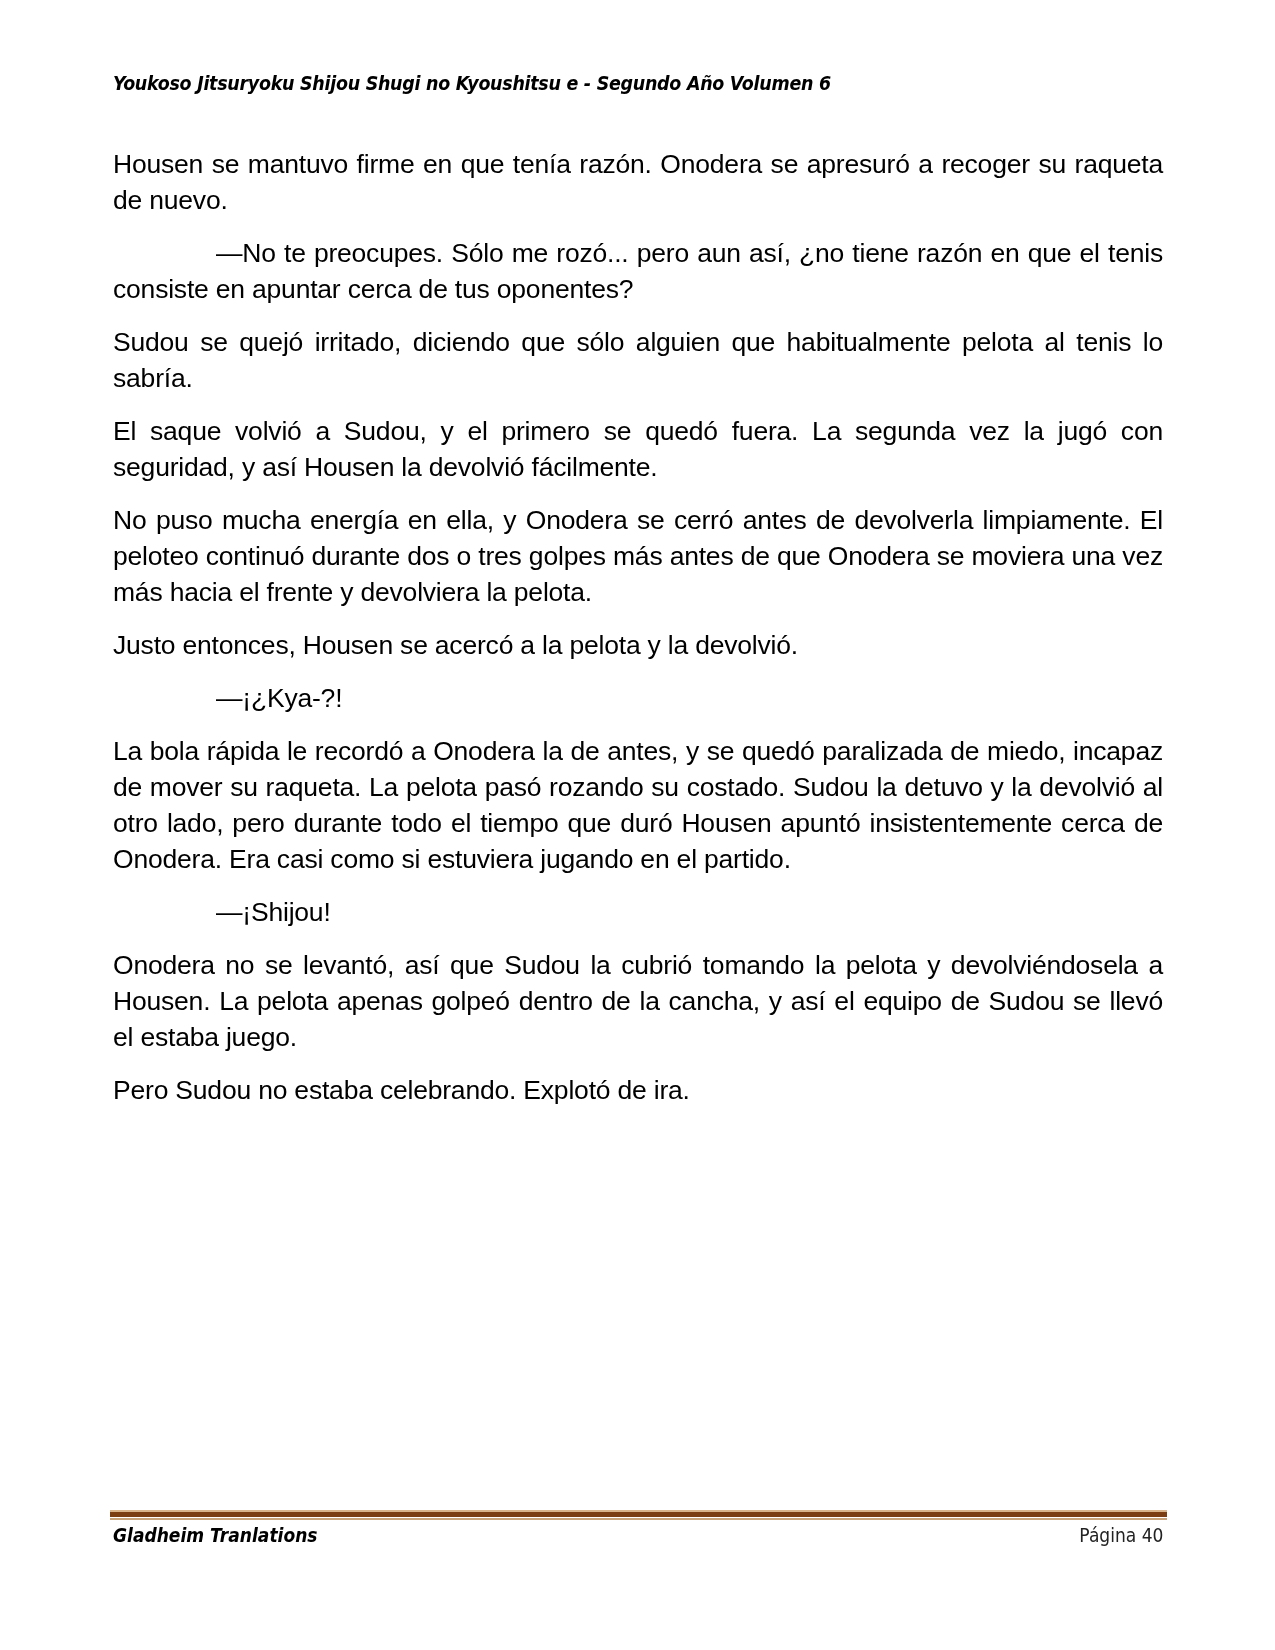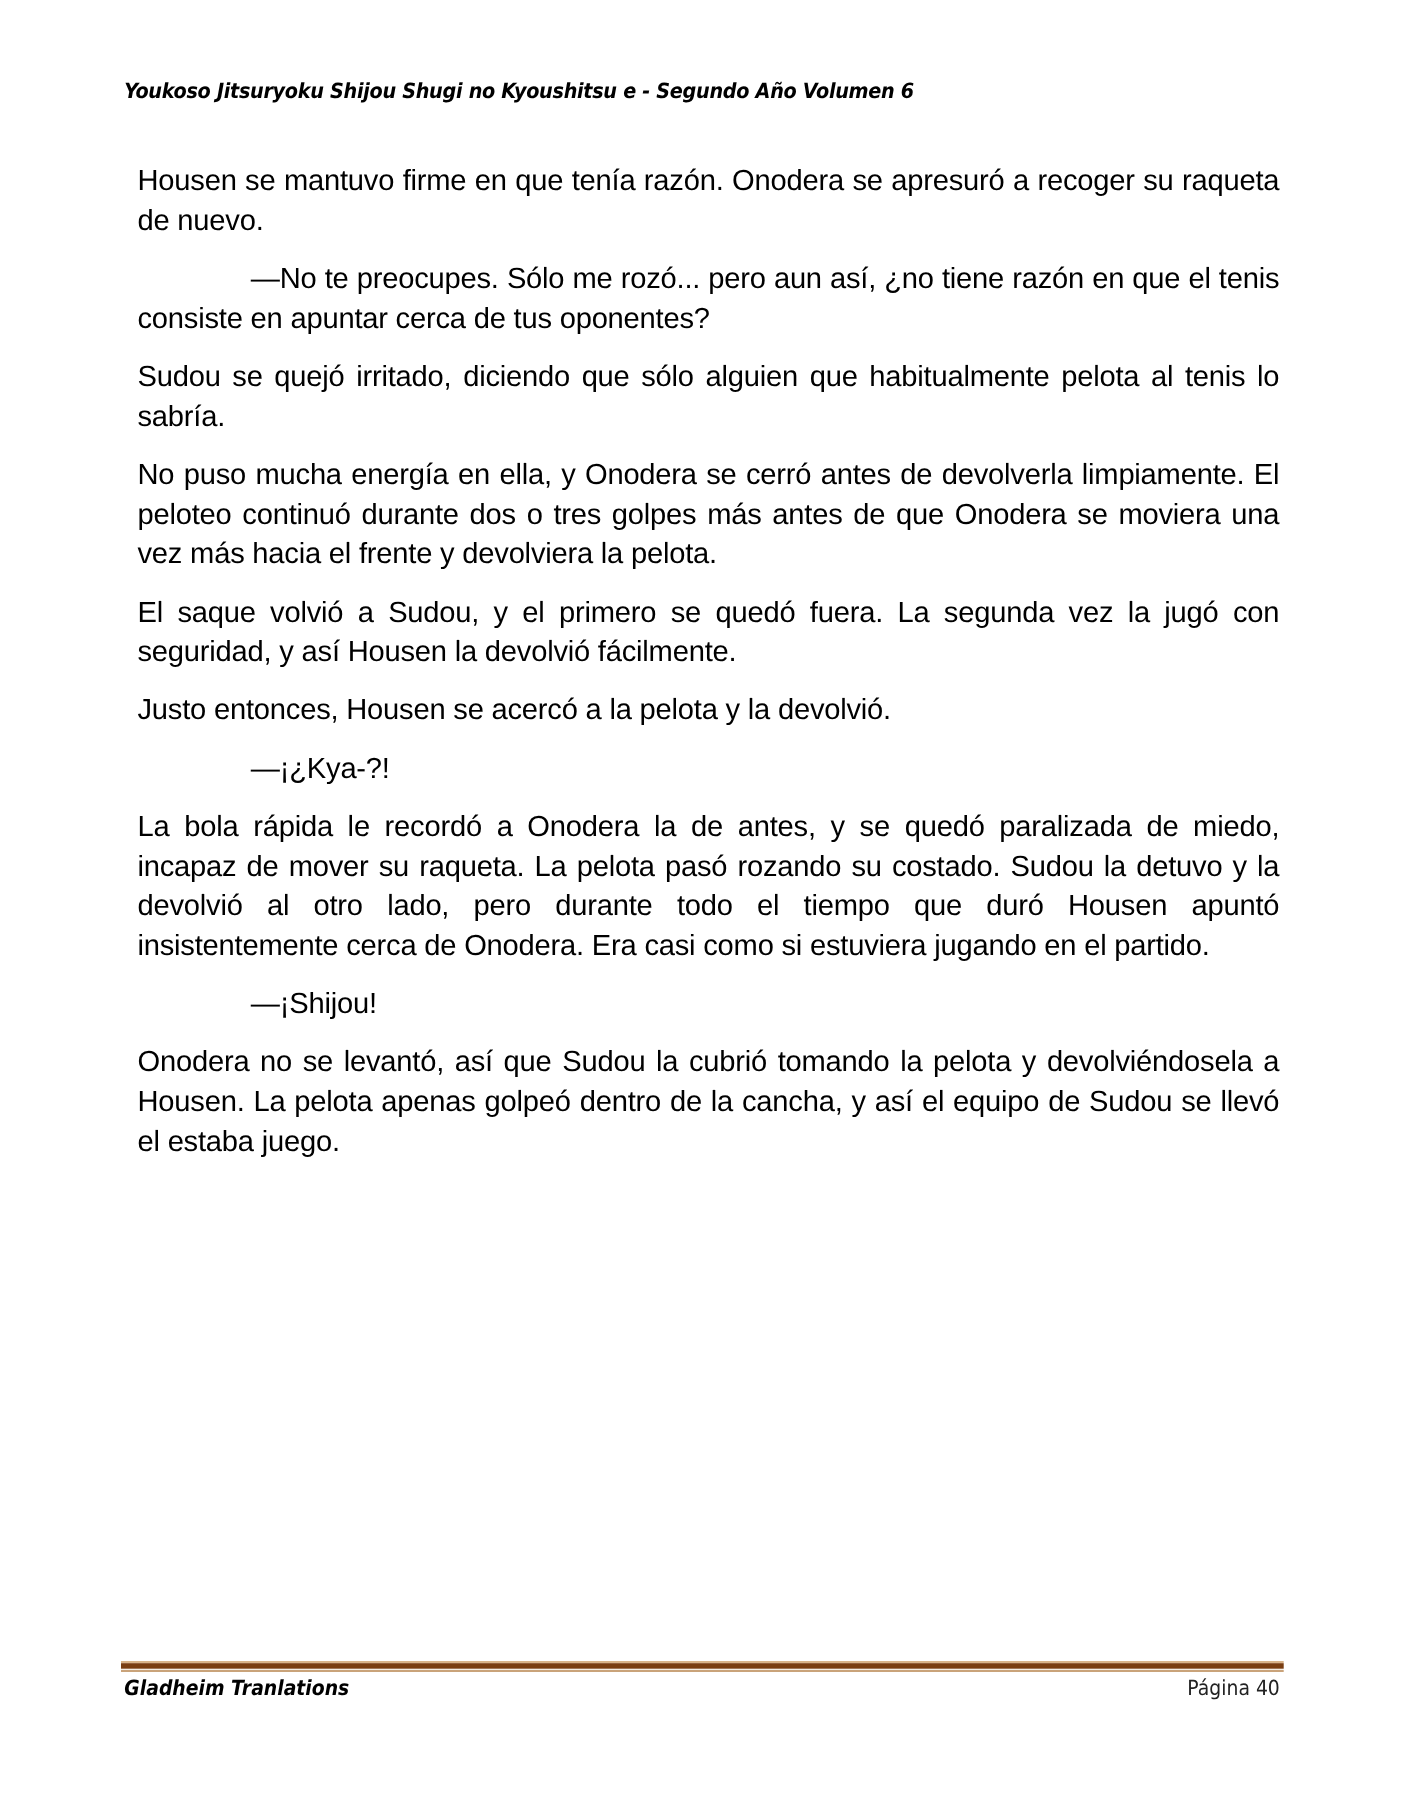--- a/index.html
+++ b/index.html
@@ -1,43 +1,44 @@
 <!DOCTYPE html>
 <html><head>
 <meta charset="utf-8">
 <style>
   html, body { margin:0; padding:0; background:#ffffff; }
   body { width:1275px; height:1650px; position:relative; overflow:hidden; font-family:"Liberation Sans", sans-serif; color:#000; }
   .header { position:absolute; left:113px; top:72px; font-family:"DejaVu Sans", sans-serif; font-style:italic; font-weight:bold; font-size:19px; letter-spacing:-0.3px; transform:scaleX(0.92); transform-origin:left; white-space:nowrap; }
   .body { position:absolute; left:113px; top:146px; width:1050px; font-size:26.5px; line-height:36px; letter-spacing:-0.2px; }
-  .body p { margin:0 0 17px 12px; text-align:justify; text-align-last:left; }
+  .body p { margin:0 0 17px 0; text-align:justify; text-align-last:left; }
   .body p.dlg { text-indent:103px; }
   .footer-rule { position:absolute; left:110px; top:1510px; width:1057px; }
   .footer-rule .thin1 { height:2px; background:#d9b48a; }
   .footer-rule .thick { height:5px; background:#7a3e12; }
   .footer-rule .thin2 { height:2px; background:#c9a37a; margin-top:1px; }
   .footer-left { position:absolute; left:113px; top:1524px; font-family:"DejaVu Sans", sans-serif; font-style:italic; font-weight:bold; font-size:19px; transform:scaleX(0.9); transform-origin:left; white-space:nowrap; }
   .footer-right { position:absolute; right:112px; top:1524px; font-family:"DejaVu Sans", sans-serif; font-size:19px; color:#222; white-space:nowrap; transform:scaleX(0.9); transform-origin:right; }
 </style>
 </head>
 <body>
 
 <div class="header">Youkoso Jitsuryoku Shijou Shugi no Kyoushitsu e - Segundo Año Volumen 6</div>
 
 <div class="body">
   <p>Housen se mantuvo firme en que tenía razón. Onodera se apresuró a recoger su raqueta de nuevo.</p>
   <p class="dlg">—No te preocupes. Sólo me rozó... pero aun así, ¿no tiene razón en que el tenis consiste en apuntar cerca de tus oponentes?</p>
   <p>Sudou se quejó irritado, diciendo que sólo alguien que habitualmente pelota al tenis lo sabría.</p>
+  <p>El saque volvió a Sudou, y el primero se quedó fuera. La segunda vez la jugó con seguridad, y así Housen la devolvió fácilmente.</p>
   <p>No puso mucha energía en ella, y Onodera se cerró antes de devolverla limpiamente. El peloteo continuó durante dos o tres golpes más antes de que Onodera se moviera una vez más hacia el frente y devolviera la pelota.</p>
-  <p>El saque volvió a Sudou, y el primero se quedó fuera. La segunda vez la jugó con seguridad, y así Housen la devolvió fácilmente.</p>
   <p>Justo entonces, Housen se acercó a la pelota y la devolvió.</p>
   <p class="dlg">—¡¿Kya-?!</p>
   <p>La bola rápida le recordó a Onodera la de antes, y se quedó paralizada de miedo, incapaz de mover su raqueta. La pelota pasó rozando su costado. Sudou la detuvo y la devolvió al otro lado, pero durante todo el tiempo que duró Housen apuntó insistentemente cerca de Onodera. Era casi como si estuviera jugando en el partido.</p>
   <p class="dlg">—¡Shijou!</p>
   <p>Onodera no se levantó, así que Sudou la cubrió tomando la pelota y devolviéndosela a Housen. La pelota apenas golpeó dentro de la cancha, y así el equipo de Sudou se llevó el estaba juego.</p>
+  <p>Pero Sudou no estaba celebrando. Explotó de ira.</p>
 </div>
 
 <div class="footer-rule">
   <div class="thin1"></div>
   <div class="thick"></div>
   <div class="thin2"></div>
 </div>
 <div class="footer-left">Gladheim Tranlations</div>
 <div class="footer-right">Página 40</div>
 

